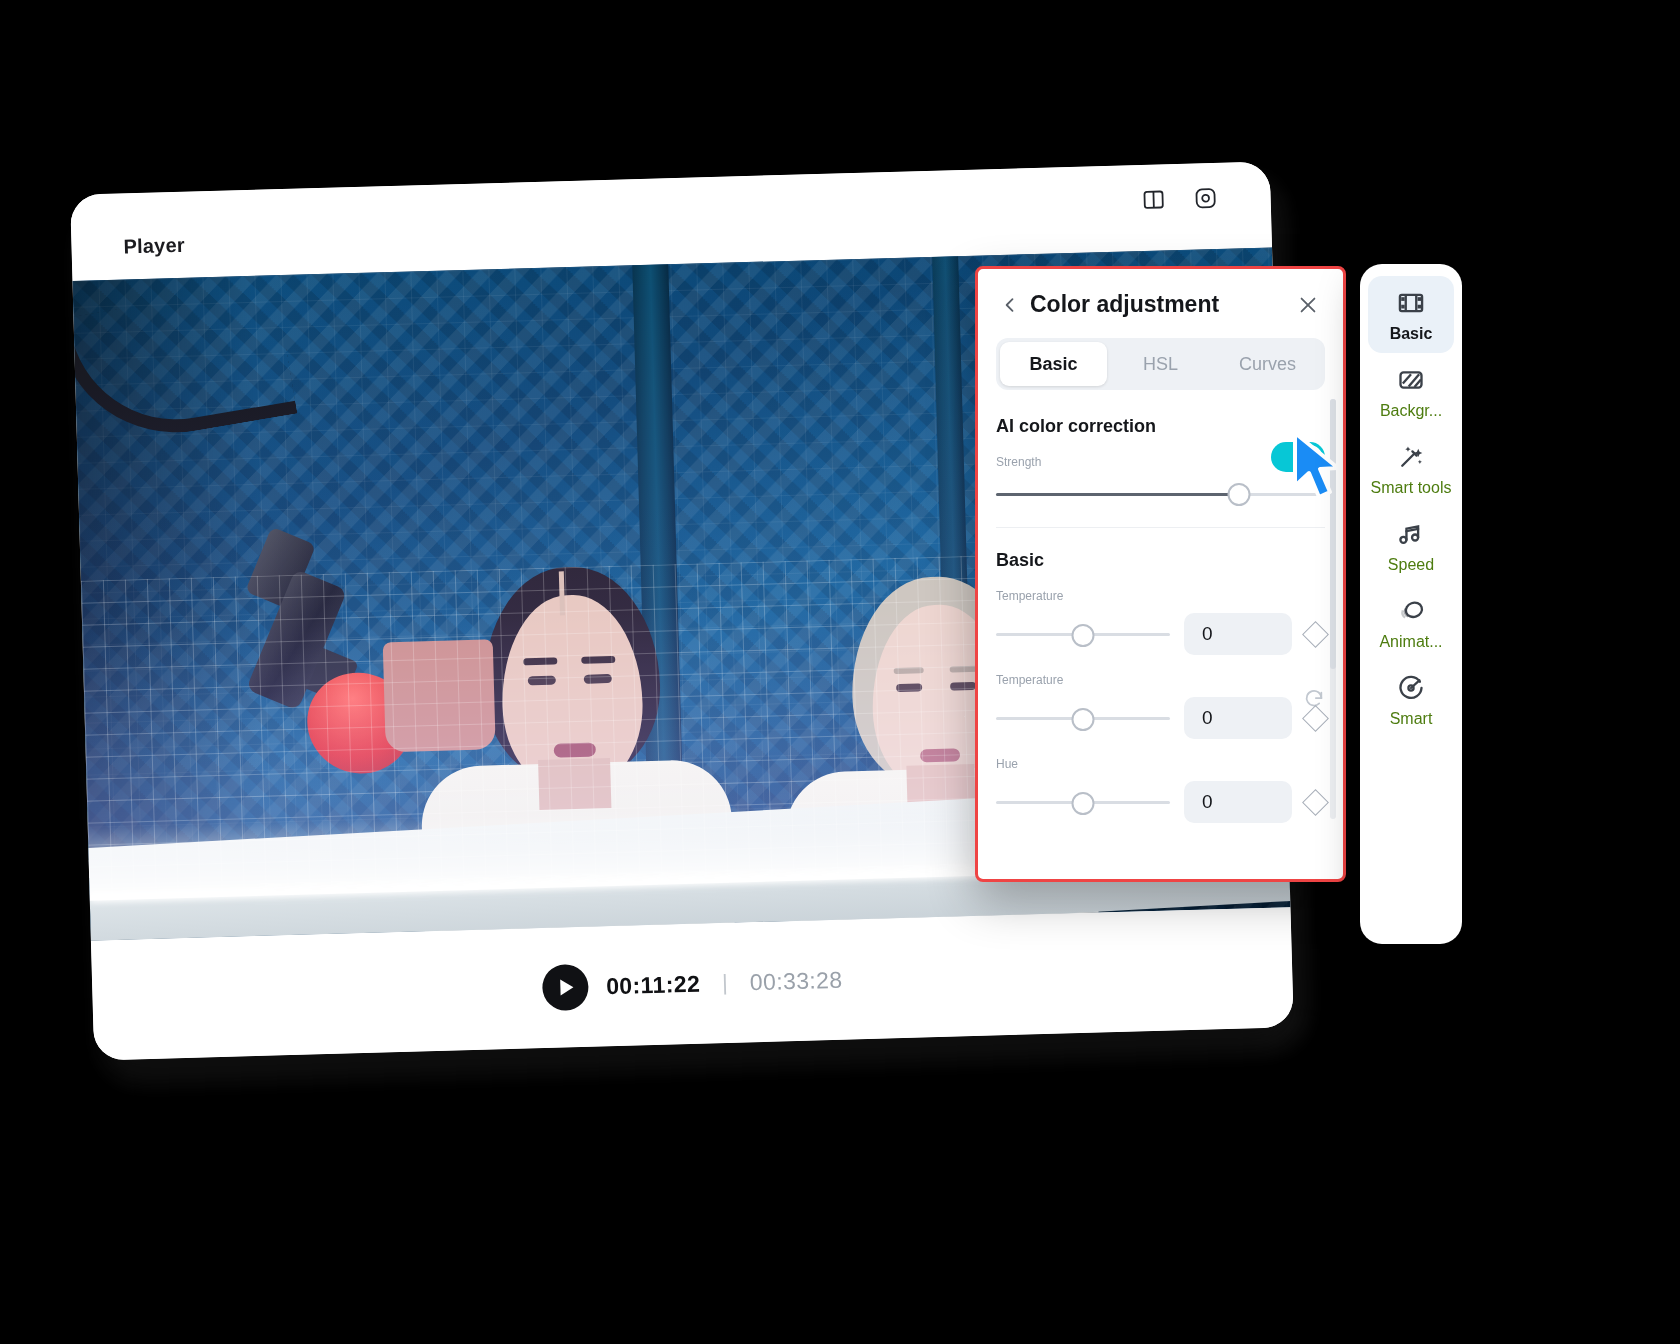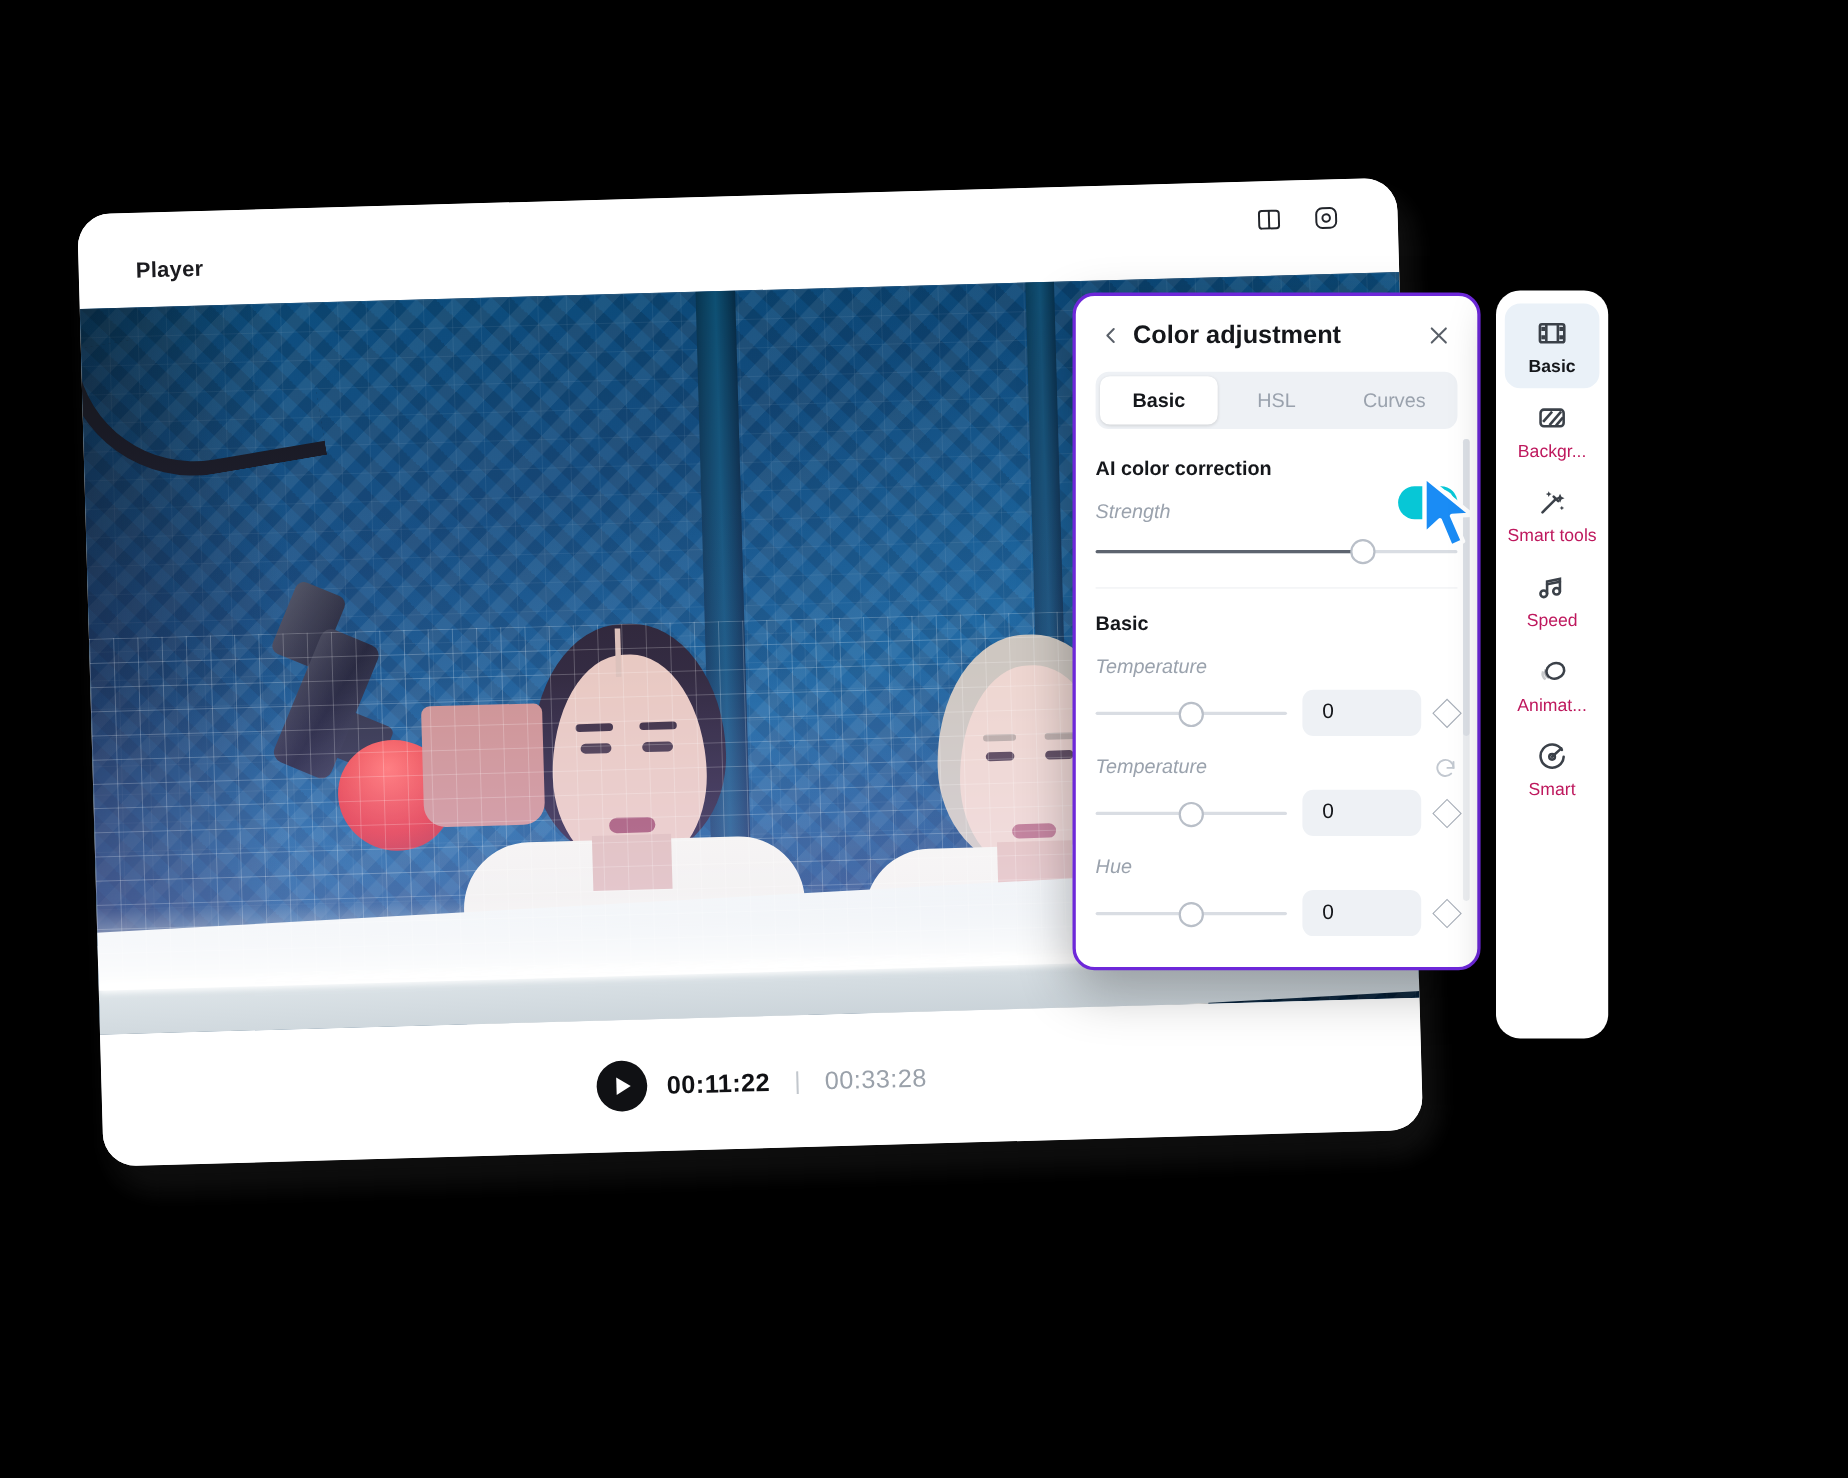--- a/index.html
+++ b/index.html
@@ -83,35 +83,35 @@
   .controls{position:absolute;left:0;right:0;bottom:0;height:120px;background:#fff;display:flex;align-items:center;justify-content:center;gap:18px;}
   .play-btn{width:46px;height:46px;border-radius:50%;background:#101114;display:flex;align-items:center;justify-content:center;cursor:pointer;}
   .play-tri{width:0;height:0;border-left:13px solid #fff;border-top:8px solid transparent;border-bottom:8px solid transparent;margin-left:4px;}
   .time-cur{font-size:23px;font-weight:700;color:#101114;letter-spacing:.4px;}
   .time-sep{font-size:22px;color:#c2c7cd;margin:0 4px;}
   .time-tot{font-size:23px;color:#9aa1aa;letter-spacing:.4px;}
 
   
   #panel{
     position:absolute;left:975px;top:266px;width:365px;height:610px;
-    background:#ffffff;border:3px solid #6d28d9;border-radius:20px;
+    background:#ffffff;border:3px solid #ef4444;border-radius:8px;
     box-shadow:0 18px 48px rgba(0,0,0,.30);overflow:hidden;
   }
   .panel-head{display:flex;align-items:center;padding:22px 22px 0 20px;}
   .back-chev{width:24px;height:24px;color:#5a6069;cursor:pointer;display:flex;align-items:center;justify-content:center;}
   .panel-title{font-size:23px;font-weight:700;color:#15171b;margin-left:8px;flex:1;}
   .panel-close{width:26px;height:26px;color:#5a6069;cursor:pointer;display:flex;align-items:center;justify-content:center;}
 
   .seg{margin:20px 18px 0 18px;background:#eef1f5;border-radius:12px;height:52px;display:flex;padding:4px;box-sizing:border-box;}
   .seg-item{flex:1;display:flex;align-items:center;justify-content:center;font-size:18px;color:#9aa2ad;border-radius:9px;cursor:pointer;}
   .seg-item.active{background:#fff;color:#15171b;font-weight:700;box-shadow:0 1px 3px rgba(0,0,0,.12);}
 
   .panel-body{padding:0 18px;position:relative;}
   .row-title{font-size:18px;font-weight:700;color:#15171b;margin-top:26px;}
-  .sub-label{font-size:18px;color:#9aa2ad;margin-top:18px;font-style:italic;}
+  .sub-label{font-size:12px;color:#9aa2ad;margin-top:18px;}
 
   .toggle{position:absolute;right:18px;top:26px;width:54px;height:30px;border-radius:16px;background:#07c7d6;cursor:pointer;}
   .toggle .knob{position:absolute;right:3px;top:3px;width:24px;height:24px;border-radius:50%;background:#fff;}
 
   .slider{position:relative;height:22px;margin-top:14px;display:flex;align-items:center;}
   .track{position:absolute;left:0;right:0;height:3px;background:#d9dde3;border-radius:2px;}
   .track-fill{position:absolute;left:0;height:3px;background:#5d646f;border-radius:2px;}
   .knobc{position:absolute;width:19px;height:19px;border-radius:50%;background:#fff;border:2px solid #b9bfc8;transform:translateX(-50%);cursor:pointer;}
 
   .ctrl-row{display:flex;align-items:center;gap:14px;margin-top:10px;}
@@ -129,21 +129,21 @@
 
   
   #tools{
     position:absolute;left:1360px;top:264px;width:102px;height:680px;
     background:#fff;border-radius:22px;box-shadow:0 14px 40px rgba(0,0,0,.35);
     padding:12px 0;box-sizing:border-box;
   }
   .tool{width:86px;margin:0 auto;border-radius:14px;padding:12px 0 10px;display:flex;flex-direction:column;align-items:center;gap:7px;cursor:pointer;}
   .tool.active{background:#eaf1f8;}
   .tool-ic{width:30px;height:30px;color:#3b4149;display:flex;align-items:center;justify-content:center;}
-  .tool-lb{font-size:16px;color:#be185d;text-align:center;line-height:1.12;max-width:84px;}
+  .tool-lb{font-size:16px;color:#4d7c0f;text-align:center;line-height:1.12;max-width:84px;}
   .tool.active .tool-lb{color:#15171b;font-weight:700;}
 </style>
 </head>
 <body>
 
 <div id="stage">
 
   <div id="playerWrap">
     <div id="playerShadow"></div>
     <div id="player">

